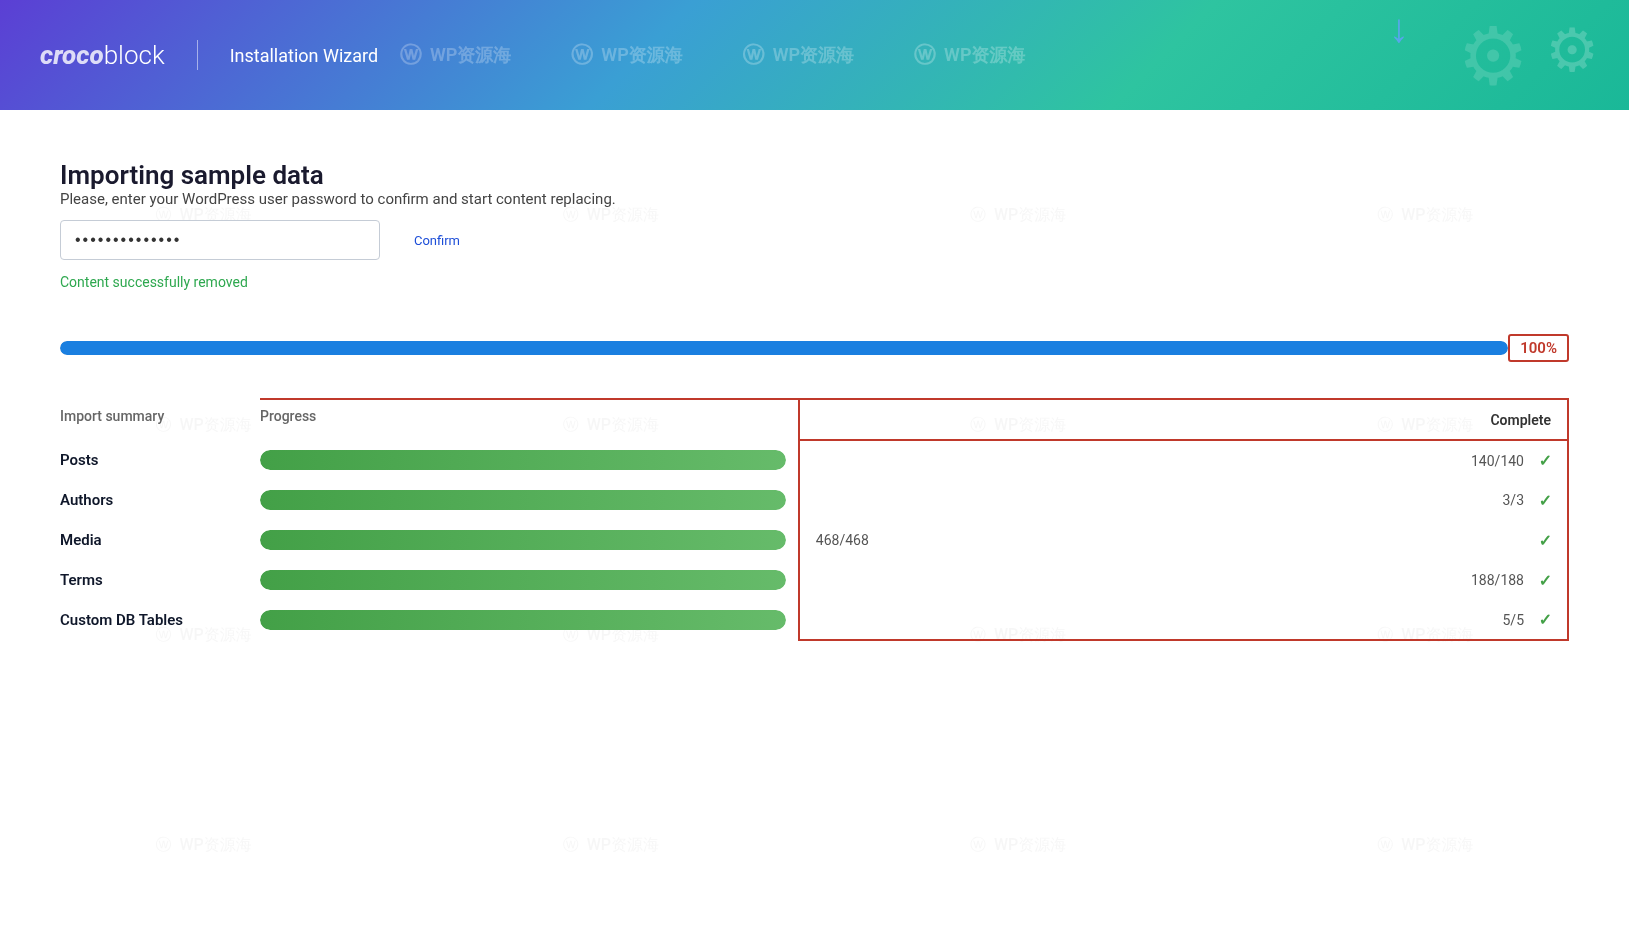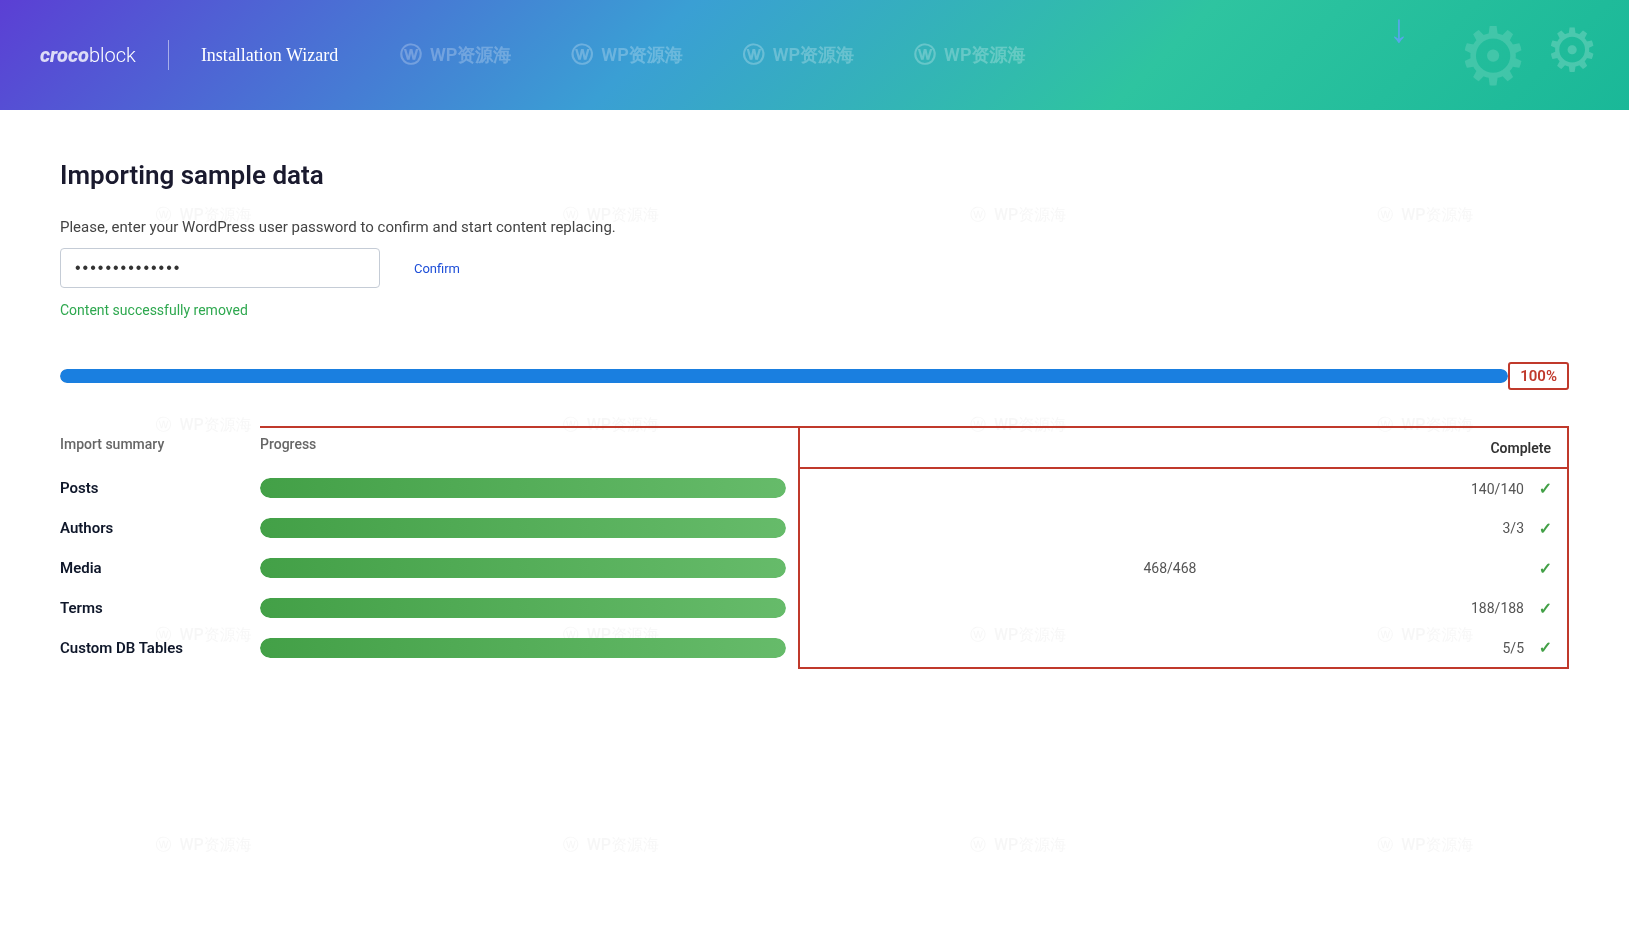--- a/index.html
+++ b/index.html
@@ -29,21 +29,20 @@
     .header-divider {
       width: 1px;
       height: 30px;
       background: rgba(255,255,255,0.5);
       margin: 0 20px;
     }
     .header-wizard-title {
       color: white;
       font-size: 18px;
       font-weight: 400;
-      font-family: Liberation Serif, serif;
     }
     
     .header-watermarks {
       position: absolute;
       top: 0; left: 0; right: 0; bottom: 0;
       display: flex;
       align-items: center;
       gap: 60px;
       padding-left: 400px;
       opacity: 0.25;
@@ -118,21 +117,20 @@
     
     .content-inner {
       position: relative;
       z-index: 2;
     }
 
     .page-title {
       font-size: 26px;
       font-weight: 600;
       color: #1a1a2e;
-      margin-bottom: 28px;
     }
 
     .password-label {
       font-size: 15px;
       color: #444;
       margin-bottom: 12px;
     }
 
     .password-input-wrapper {
       position: relative;
@@ -250,21 +248,21 @@
     .complete-header-row th:last-child,
     .complete-header-row th:nth-last-child(2) {
       border-top: 2px solid #c0392b;
     }
   </style>
 </head>
 <body>
 
 <div class="header">
   <div class="header-logo">
-    <span style="font-size:20px;font-weight:800;color:white;font-style:italic;text-align:right;">
+    <span style="font-size:26px;font-weight:800;color:white;font-style:italic;text-align:right;">
       <span style="color:#ffffffcc;">croco</span><span style="color:white;font-weight:300;font-style:normal;">block</span>
     </span>
     <div class="header-divider"></div>
     <span class="header-wizard-title">Installation Wizard</span>
   </div>
   <div class="header-watermarks">
     <div class="wm-item">
       <span style="font-size:22px;">ⓦ</span> WP资源海
     </div>
     <div class="wm-item">
@@ -360,21 +358,21 @@
         <span class="check-icon">✓</span>
       </td>
     </tr>
           <tr>
       <td class="label-col">Media</td>
       <td class="bar-col">
         <div class="item-progress-bar">
           <div class="item-progress-fill" style="width:100%"></div>
         </div>
       </td>
-      <td style="text-align:center;font-size:14px;color:#555;white-space:nowrap;padding-right:8px;
+      <td style="text-align:left;font-size:14px;color:#555;white-space:nowrap;padding-right:8px;
                  border-left:2px solid #c0392b;padding-left:16px;border-bottom:none;">468/468</td>
       <td style="text-align:center;width:36px;border-right:2px solid #c0392b;padding-right:8px;border-bottom:none;">
         <span class="check-icon">✓</span>
       </td>
     </tr>
           <tr>
       <td class="label-col">Terms</td>
       <td class="bar-col">
         <div class="item-progress-bar">
           <div class="item-progress-fill" style="width:100%"></div>

